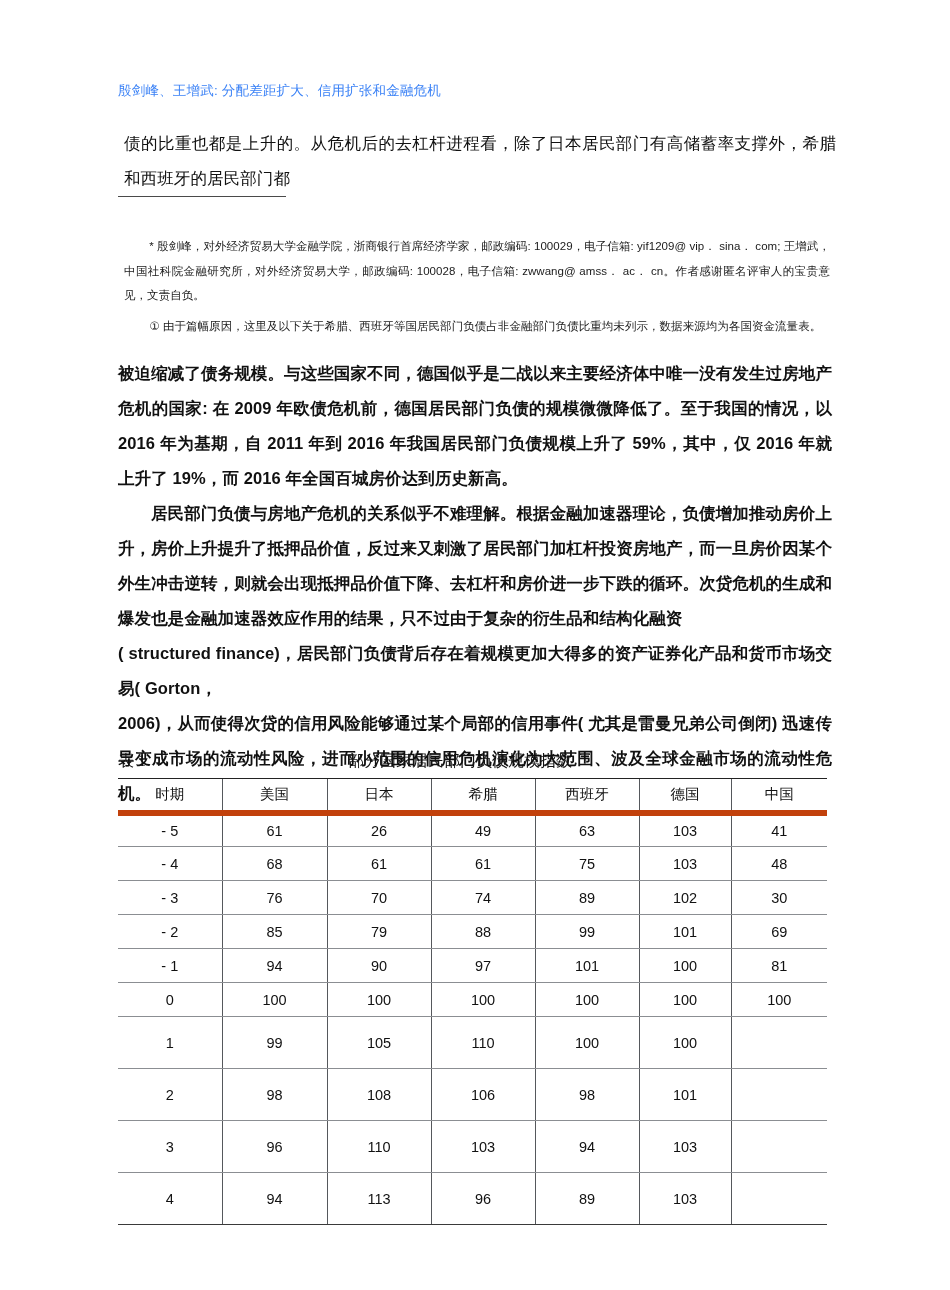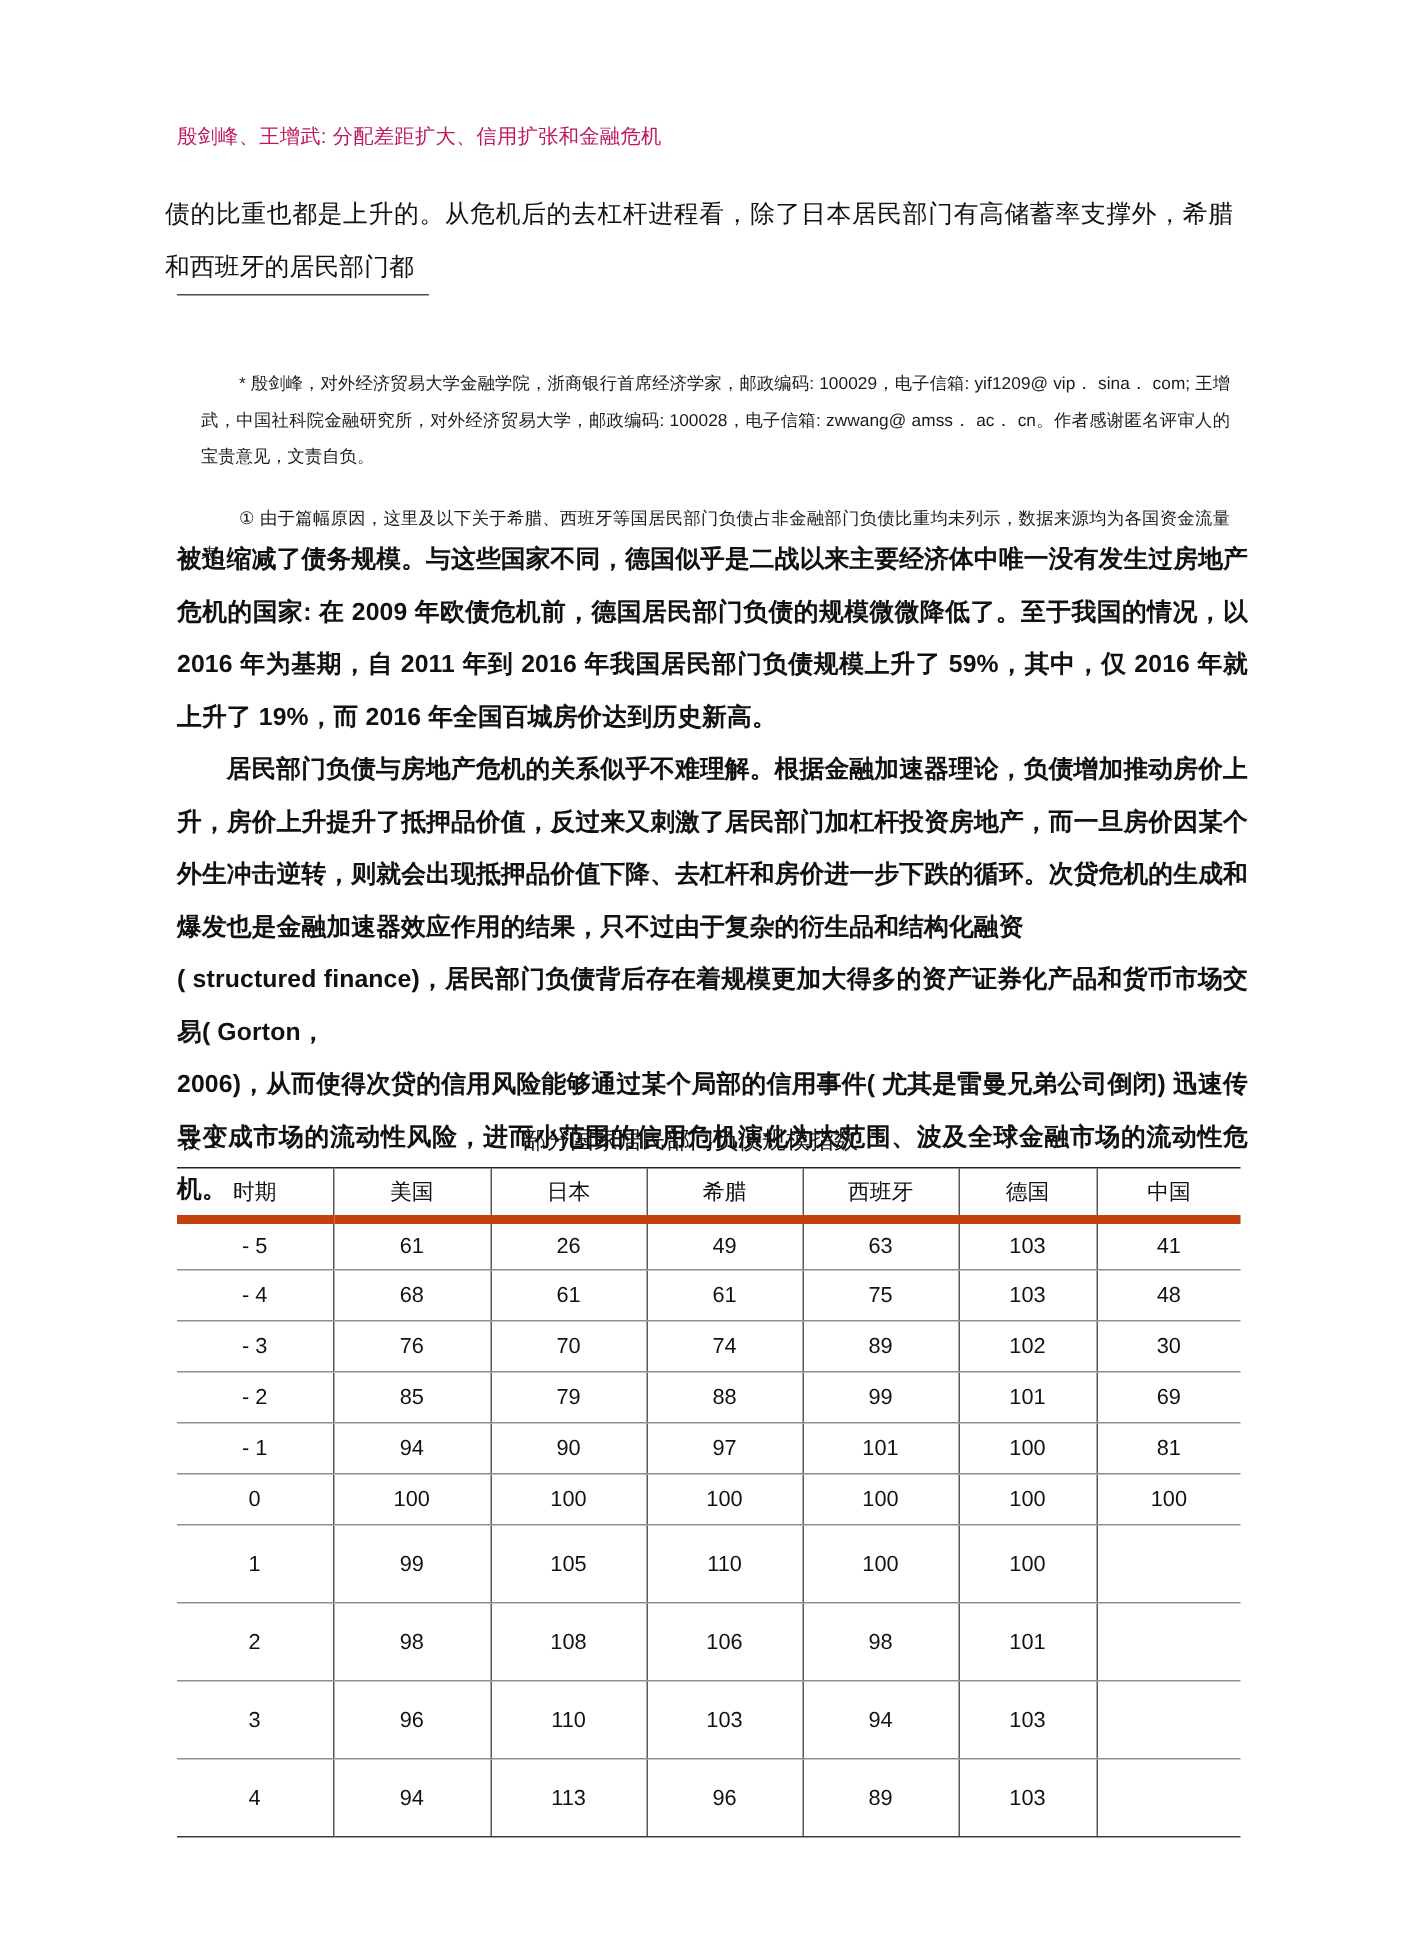--- a/index.html
+++ b/index.html
@@ -23,28 +23,28 @@
     padding: 0;
   }
 
   
   .running-header {
     position: absolute;
     left: 118px;
     top: 82px;
     font-size: 13.5px;
     letter-spacing: 0.2px;
-    color: #be185d;
+    color: #3b82f6;
     white-space: nowrap;
   }
 
   
   .content {
     position: absolute;
-    left: 110px;
+    left: 124px;
     top: 126px;
     width: 712px;
   }
   p.body {
     margin: 0 0 0 0;
     font-size: 16.5px;
     line-height: 35px;
     text-align: justify;
     text-justify: inter-ideograph;
     color: #111111;
@@ -64,21 +64,21 @@
   }
 
   
   .footnotes {
     position: absolute;
     left: 118px;
     top: 228px;
     width: 718px;
   }
   p.fn {
-    margin: 16px;
+    margin: 6px;
     font-size: 11.5px;
     line-height: 24.5px;
     text-align: justify;
     text-justify: inter-ideograph;
     color: #1a1a1a;
     letter-spacing: 0.05px;
   }
   p.fn.indent { text-indent: 2.2em; }
 
   

